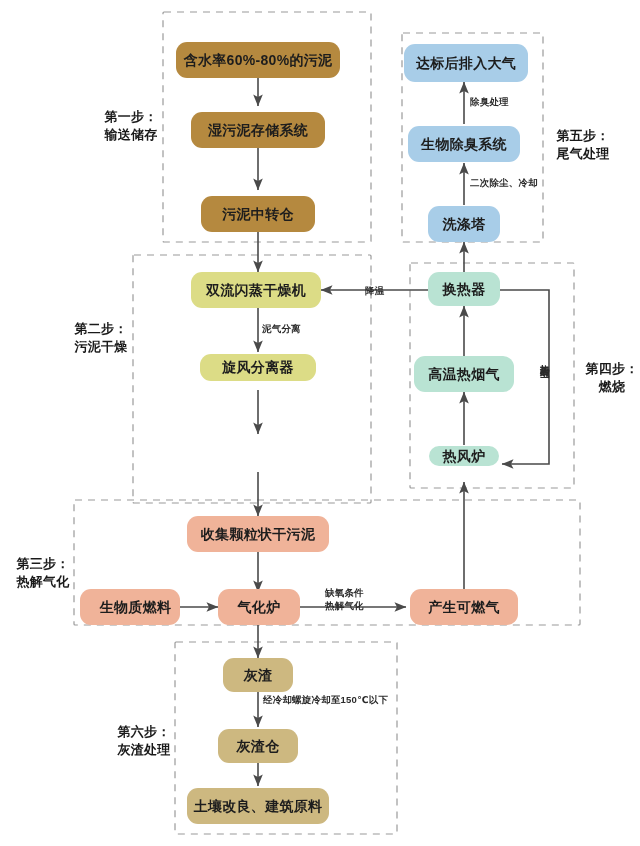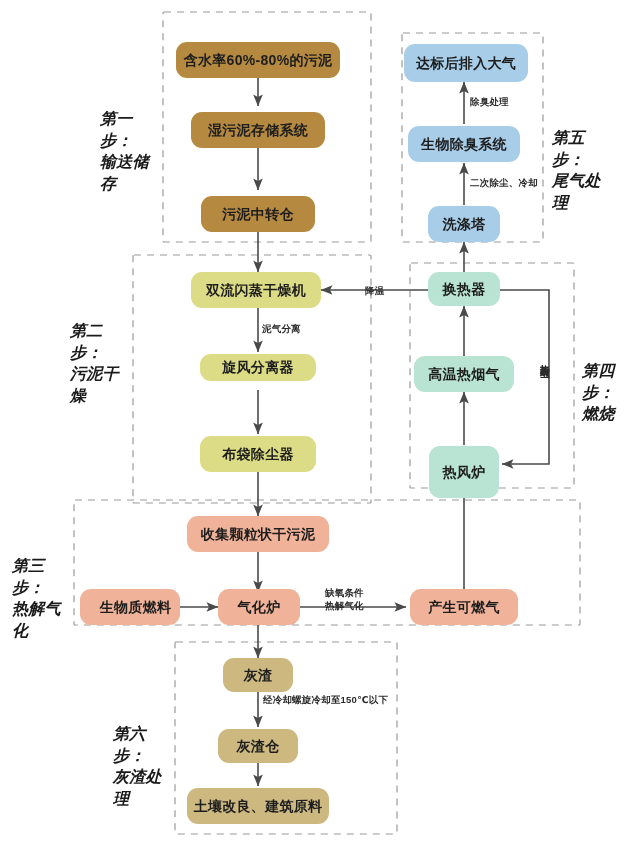--- a/index.html
+++ b/index.html
@@ -35,28 +35,27 @@
     color: #1d1d1d;
     font-size: 14px;
     font-weight: 700;
     line-height: 1.15;
     letter-spacing: 0.3px;
     box-sizing: border-box;
     white-space: nowrap;
   }
   .grp-label {
     position: absolute;
-    font-size: 16px;
+    font-size: 13px;
     font-weight: 700;
     color: #1a1a1a;
     line-height: 1.35;
     letter-spacing: 0.2px;
     white-space: pre-line;
-    text-align: left;
-    font-style: italic;
+    text-align: center;
   }
   .edge-label {
     position: absolute;
     font-size: 9.5px;
     font-weight: 700;
     color: #2b2b2b;
     line-height: 1.35;
     white-space: pre-line;
     letter-spacing: 0.2px;
   }
@@ -147,31 +146,30 @@
   <div class="node" style="left:176px; top:42px; width:164px; height:36px; background:#b5893f;">含水率60%-80%的污泥</div>
 
   <div class="node" style="left:191px; top:112px; width:134px; height:36px; background:#b5893f;">湿污泥存储系统</div>
 
   <div class="node" style="left:201px; top:196px; width:114px; height:36px; background:#b5893f;">污泥中转仓</div>
 
   <div class="node" style="left:191px; top:272px; width:130px; height:36px; background:#dcdc86;">双流闪蒸干燥机</div>
 
   <div class="node" style="left:200px; top:354px; width:116px; height:27px; background:#dcdc86;">旋风分离器</div>
 
-  <div class="node" style="left:200px; top:436px; width:116px; height:36px; background:#dcdc86;">布袋除尘器</div>
 
   <div class="node" style="left:187px; top:516px; width:142px; height:36px; background:#f0b399;">收集颗粒状干污泥</div>
 
   <div class="node" style="left:80px; top:589px; width:100px; height:36px; background:#f0b399;padding-left:11px;">生物质燃料</div>
 
   <div class="node" style="left:218px; top:589px; width:82px; height:36px; background:#f0b399;">气化炉</div>
 
   <div class="node" style="left:410px; top:589px; width:108px; height:36px; background:#f0b399;">产生可燃气</div>
 
-  <div class="node" style="left:429px; top:446px; width:70px; height:52px; background:#b9e3d3;">热风炉</div>
+  <div class="node" style="left:429px; top:446px; width:70px; height:20px; background:#b9e3d3;">热风炉</div>
 
   <div class="node" style="left:414px; top:356px; width:100px; height:36px; background:#b9e3d3;">高温热烟气</div>
 
   <div class="node" style="left:428px; top:272px; width:72px; height:34px; background:#b9e3d3;">换热器</div>
 
   <div class="node" style="left:428px; top:206px; width:72px; height:36px; background:#a8cde8;">洗涤塔</div>
 
   <div class="node" style="left:408px; top:126px; width:112px; height:36px; background:#a8cde8;">生物除臭系统</div>
 
   <div class="node" style="left:404px; top:44px; width:124px; height:38px; background:#a8cde8;">达标后排入大气</div>

